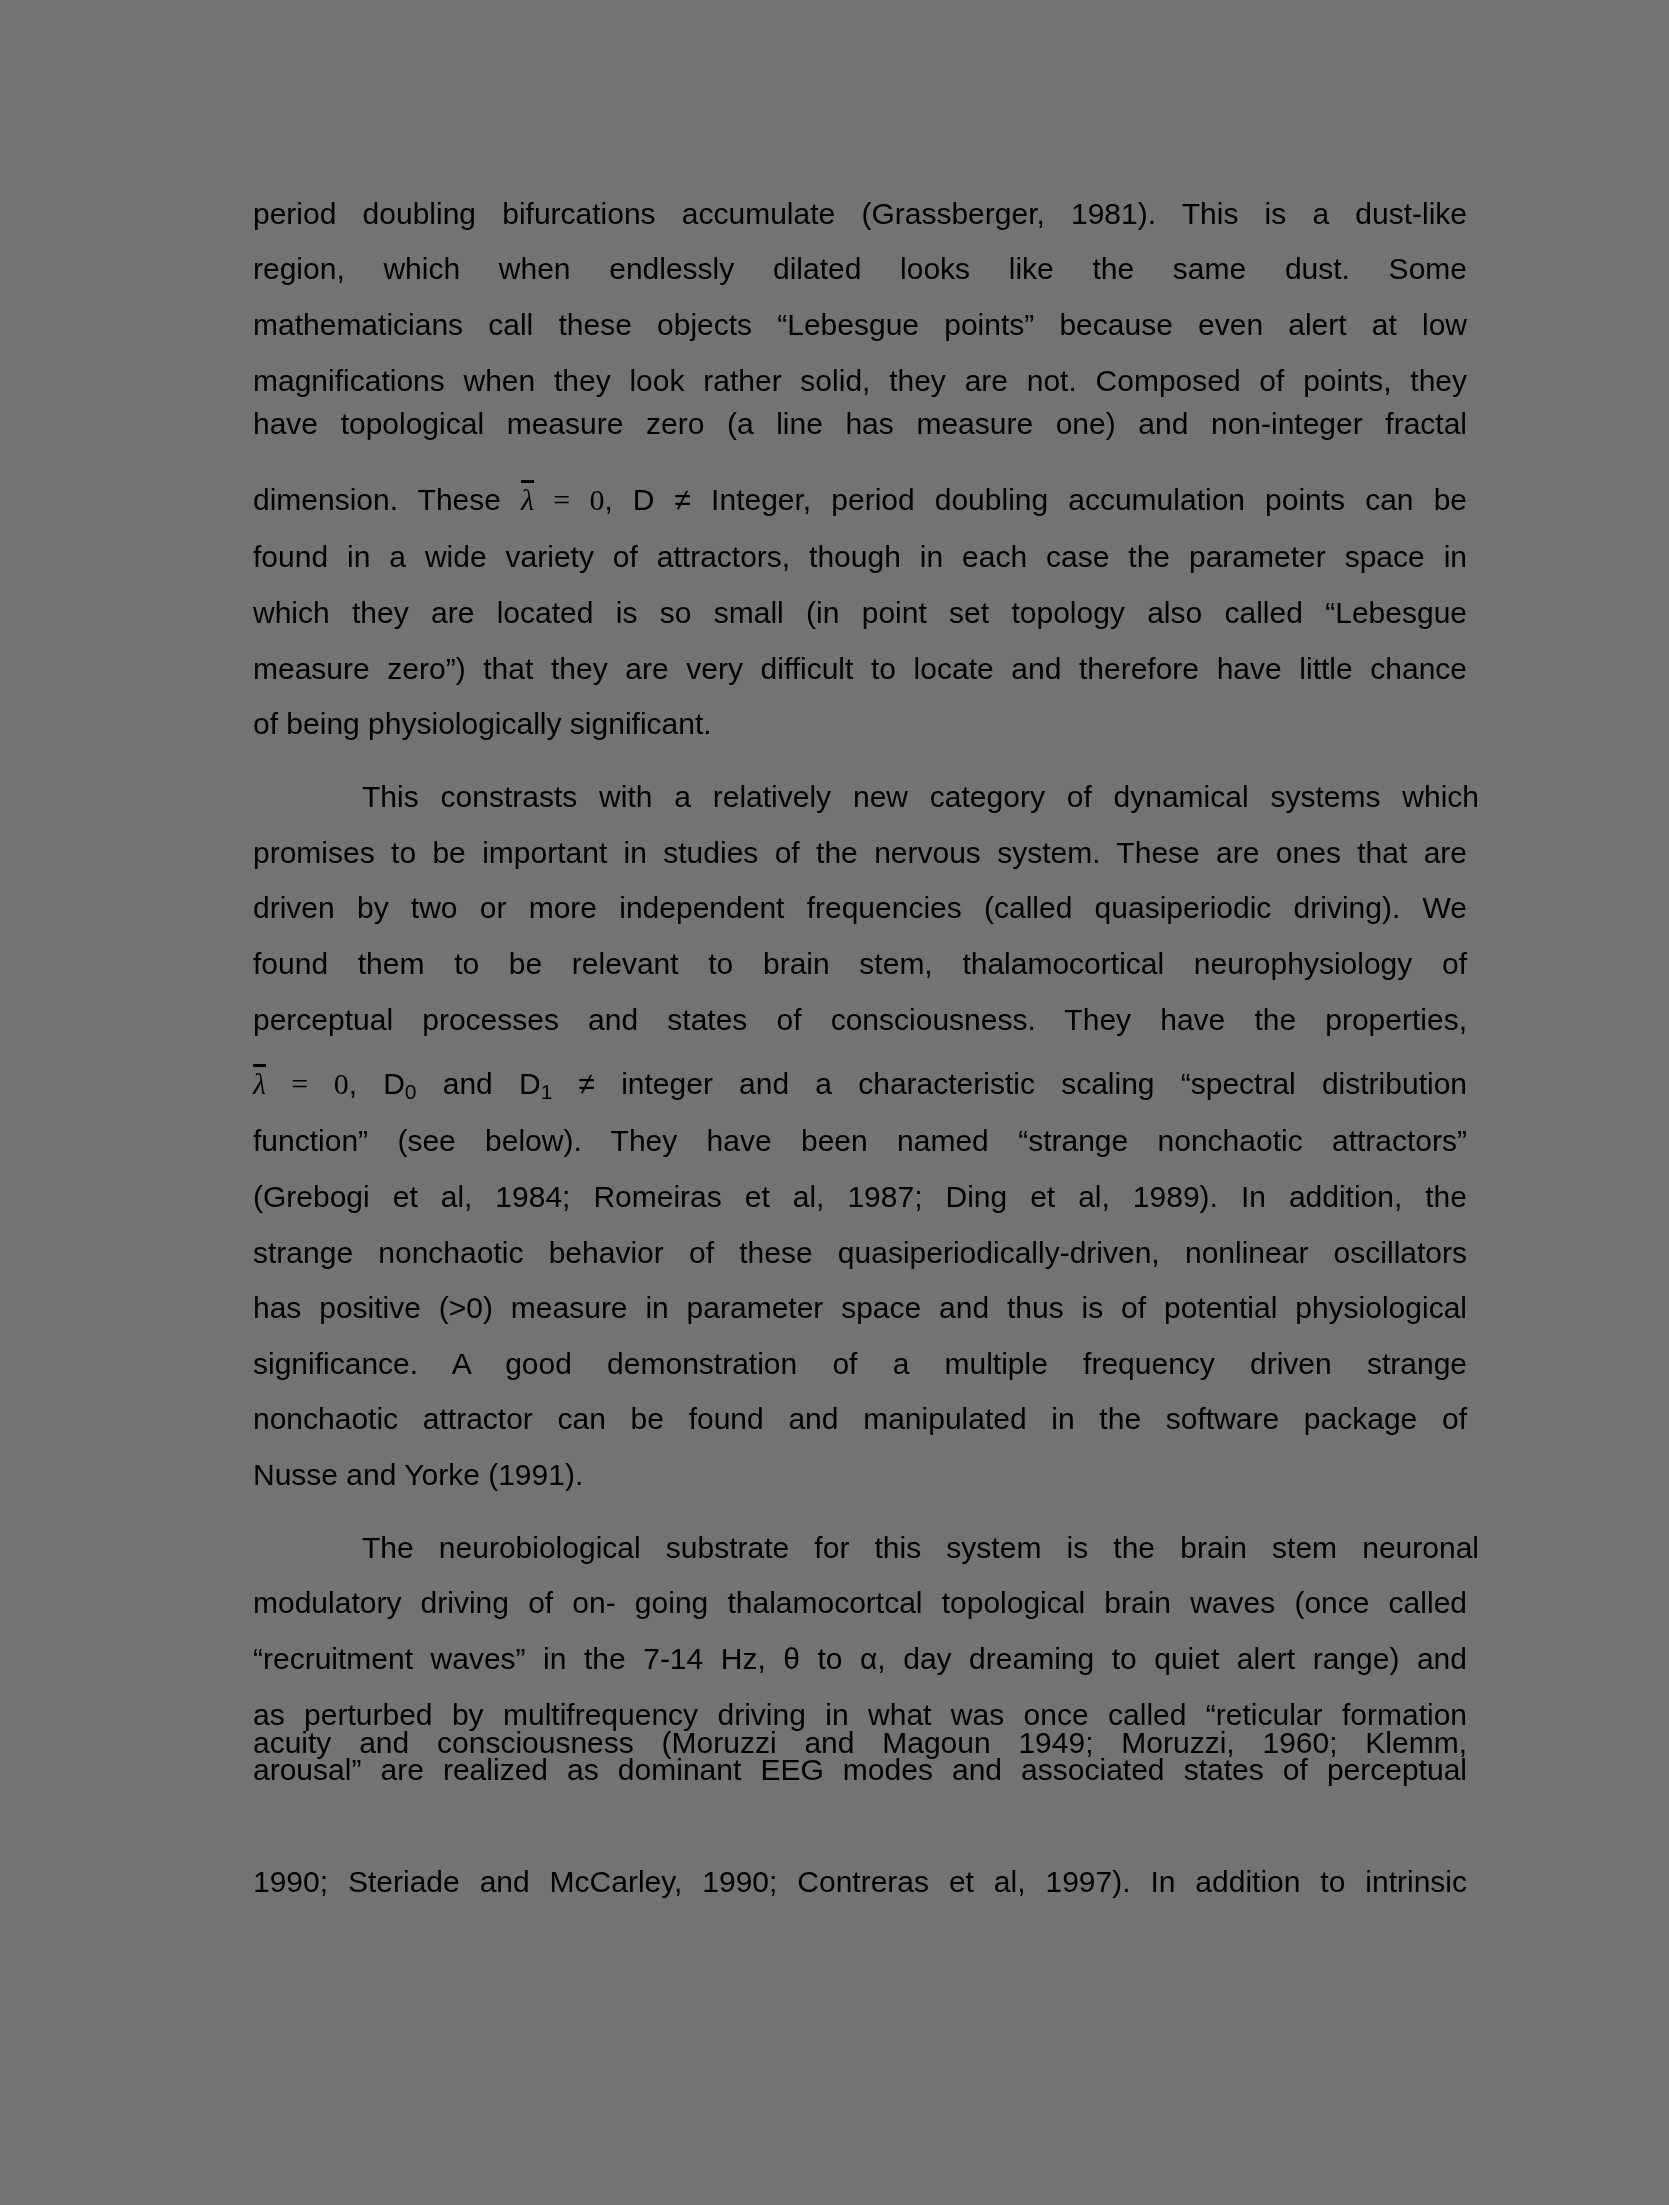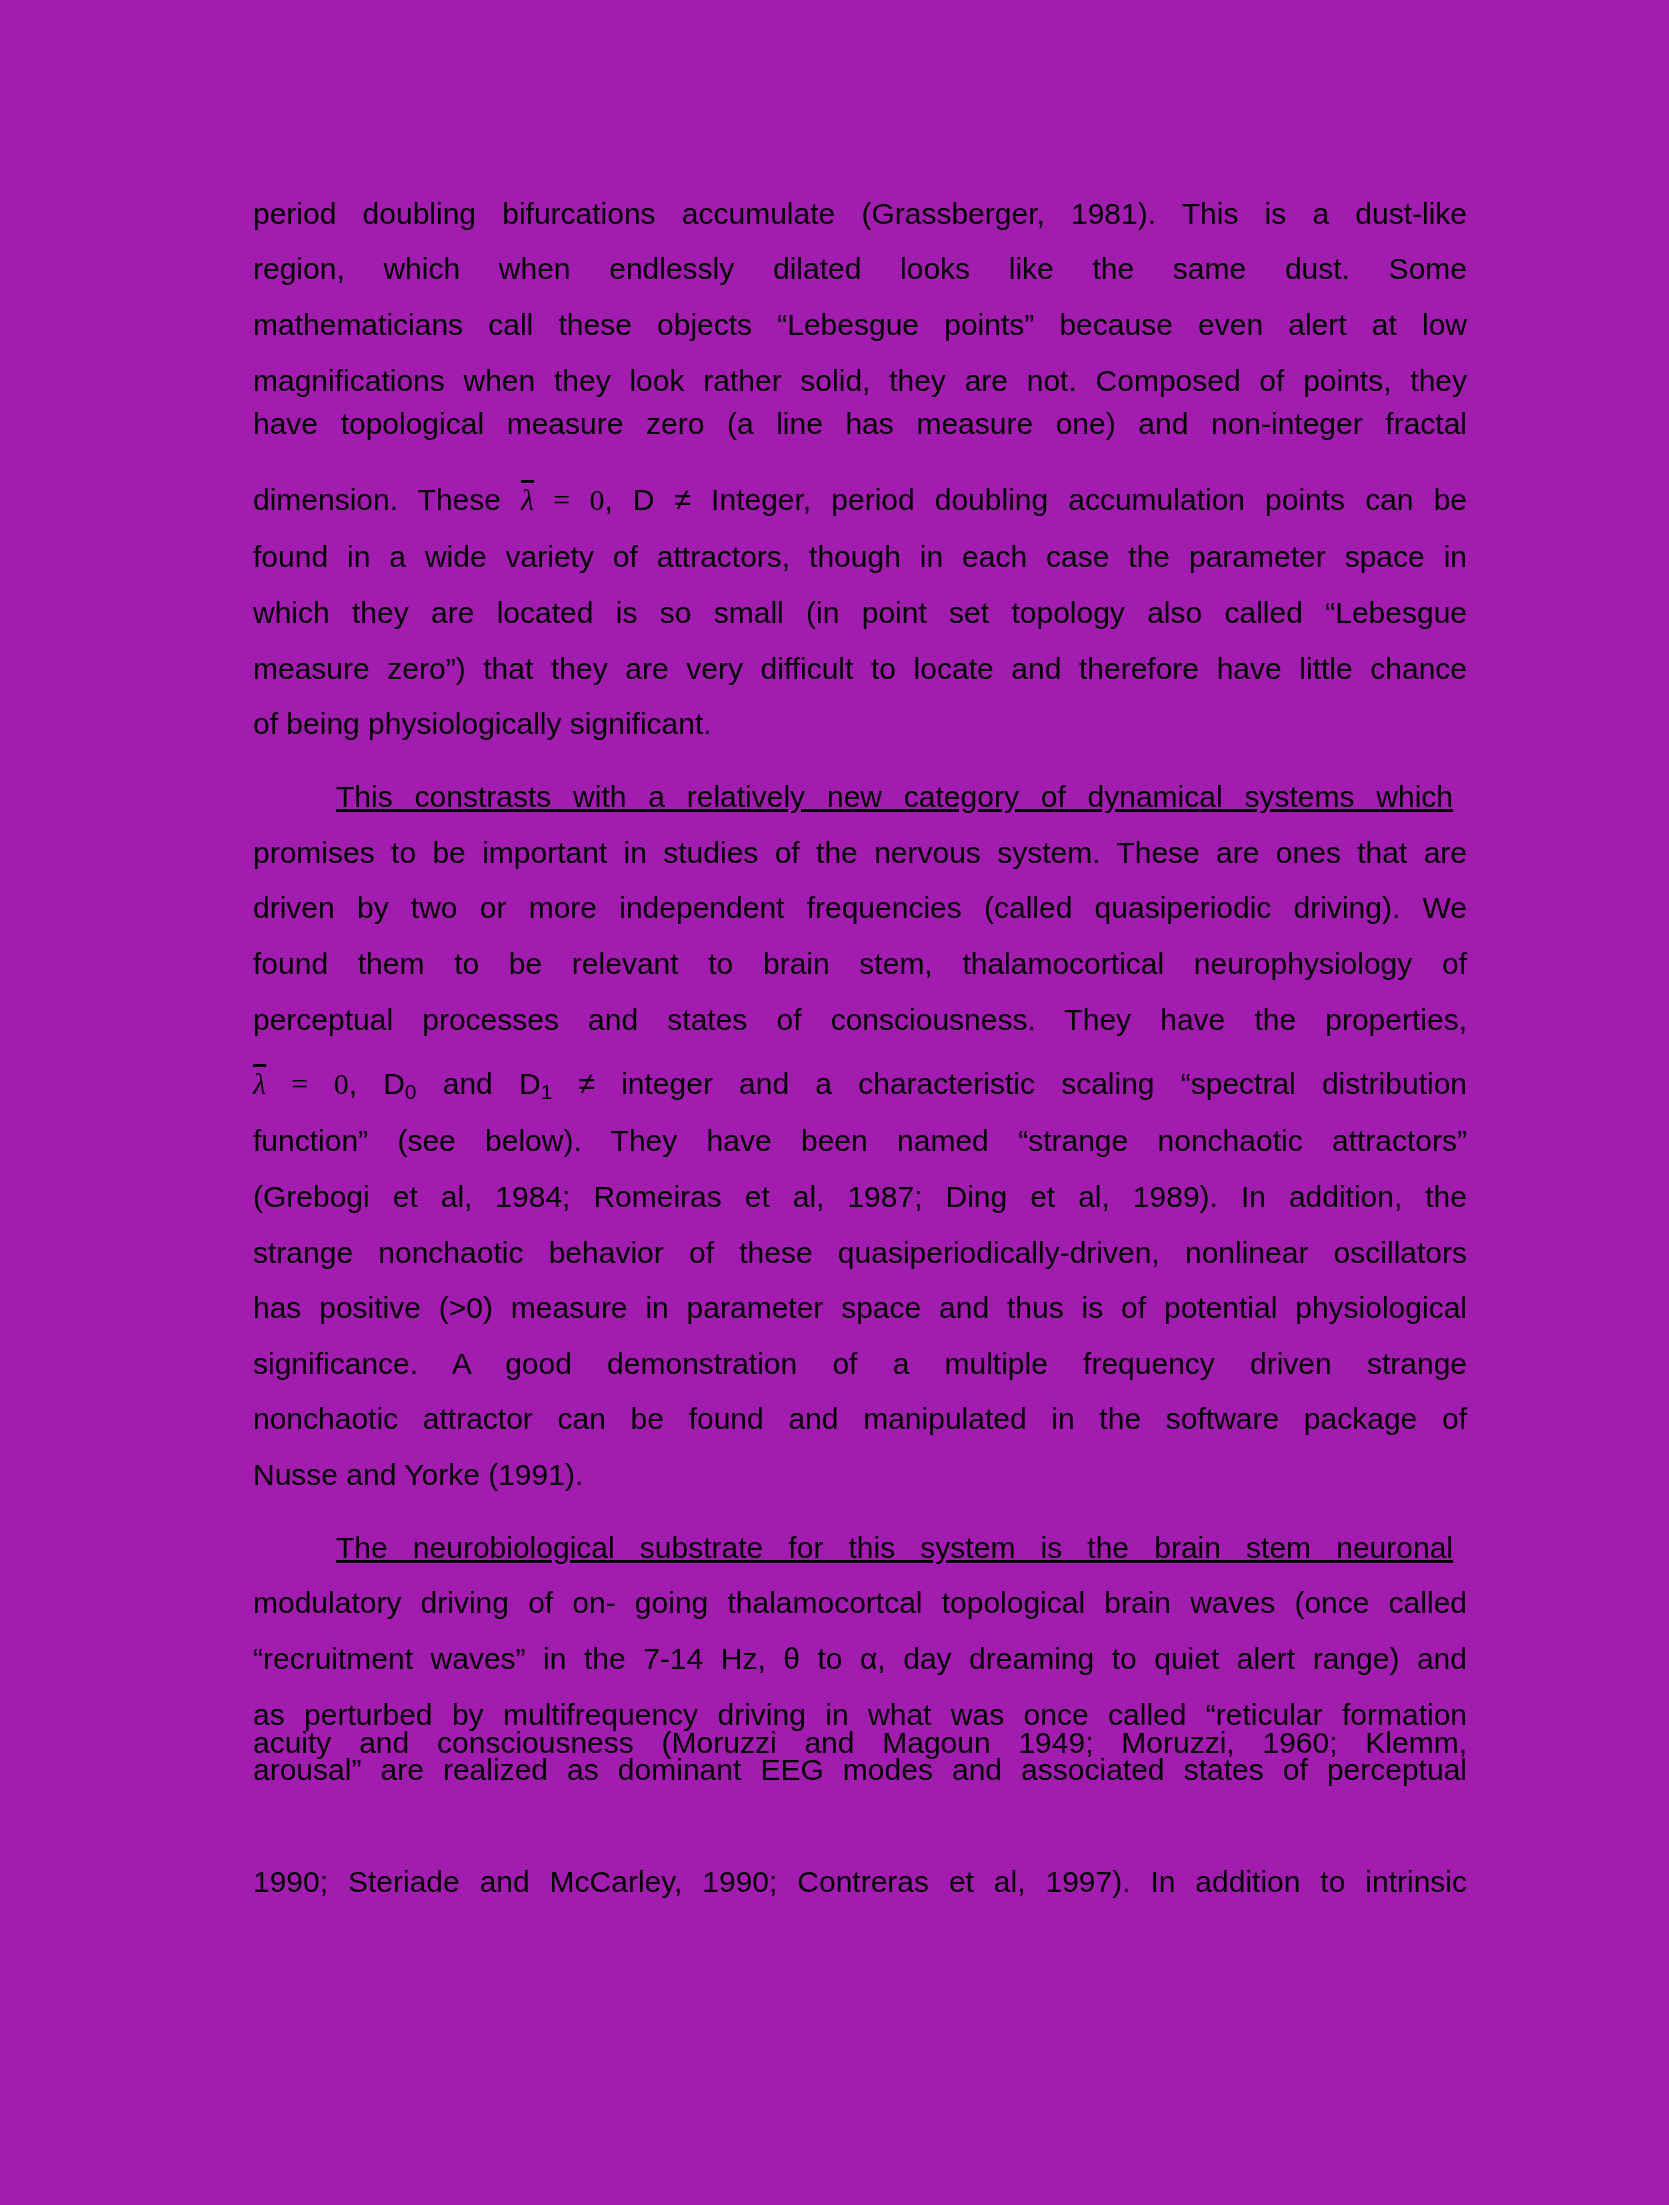--- a/index.html
+++ b/index.html
@@ -1,30 +1,30 @@
 <!DOCTYPE html>
 <html style="font-size:10.5px"><head>
 <meta charset="utf-8">
 <style>
   html, body { margin: 0; padding: 0; background: #ffffff; }
   body { width: 1669px; height: 2205px; position: relative; overflow: hidden; color: #000; }
-  .page { position: absolute; left: 0; top: 0; width: 1669px; height: 2205px; background: #a21caf; }
+  .page { position: absolute; left: 0; top: 0; width: 1669px; height: 2205px; background: #737373; }
   .line {
     position: absolute;
     left: 253px;
     width: 1214px;
     font-family: "Liberation Sans", sans-serif;
     font-size: 30px;
     line-height: 39px;
     white-space: nowrap;
     text-align: justify;
     text-align-last: justify;
   }
   .line.last { text-align-last: left; }
-  .line.indent { left: 336px; width: 1117px; text-decoration: underline; }
+  .line.indent { left: 362px; width: 1117px; }
   .math { font-family: "Liberation Serif", serif; font-style: normal; }
   .lambda { font-family: "Liberation Serif", serif; font-style: italic; text-decoration: overline; }
   sub { font-size: 21px; vertical-align: -5.2px; line-height: 0; }
   .page-number {
     position: absolute; left: 0; width: 1669px; top: 2011px;
     text-align: center;
     font-family: "Liberation Serif", serif; font-size: 26px;
   }
   .bates {
     position: absolute; right: 26px; top: 2157px;

